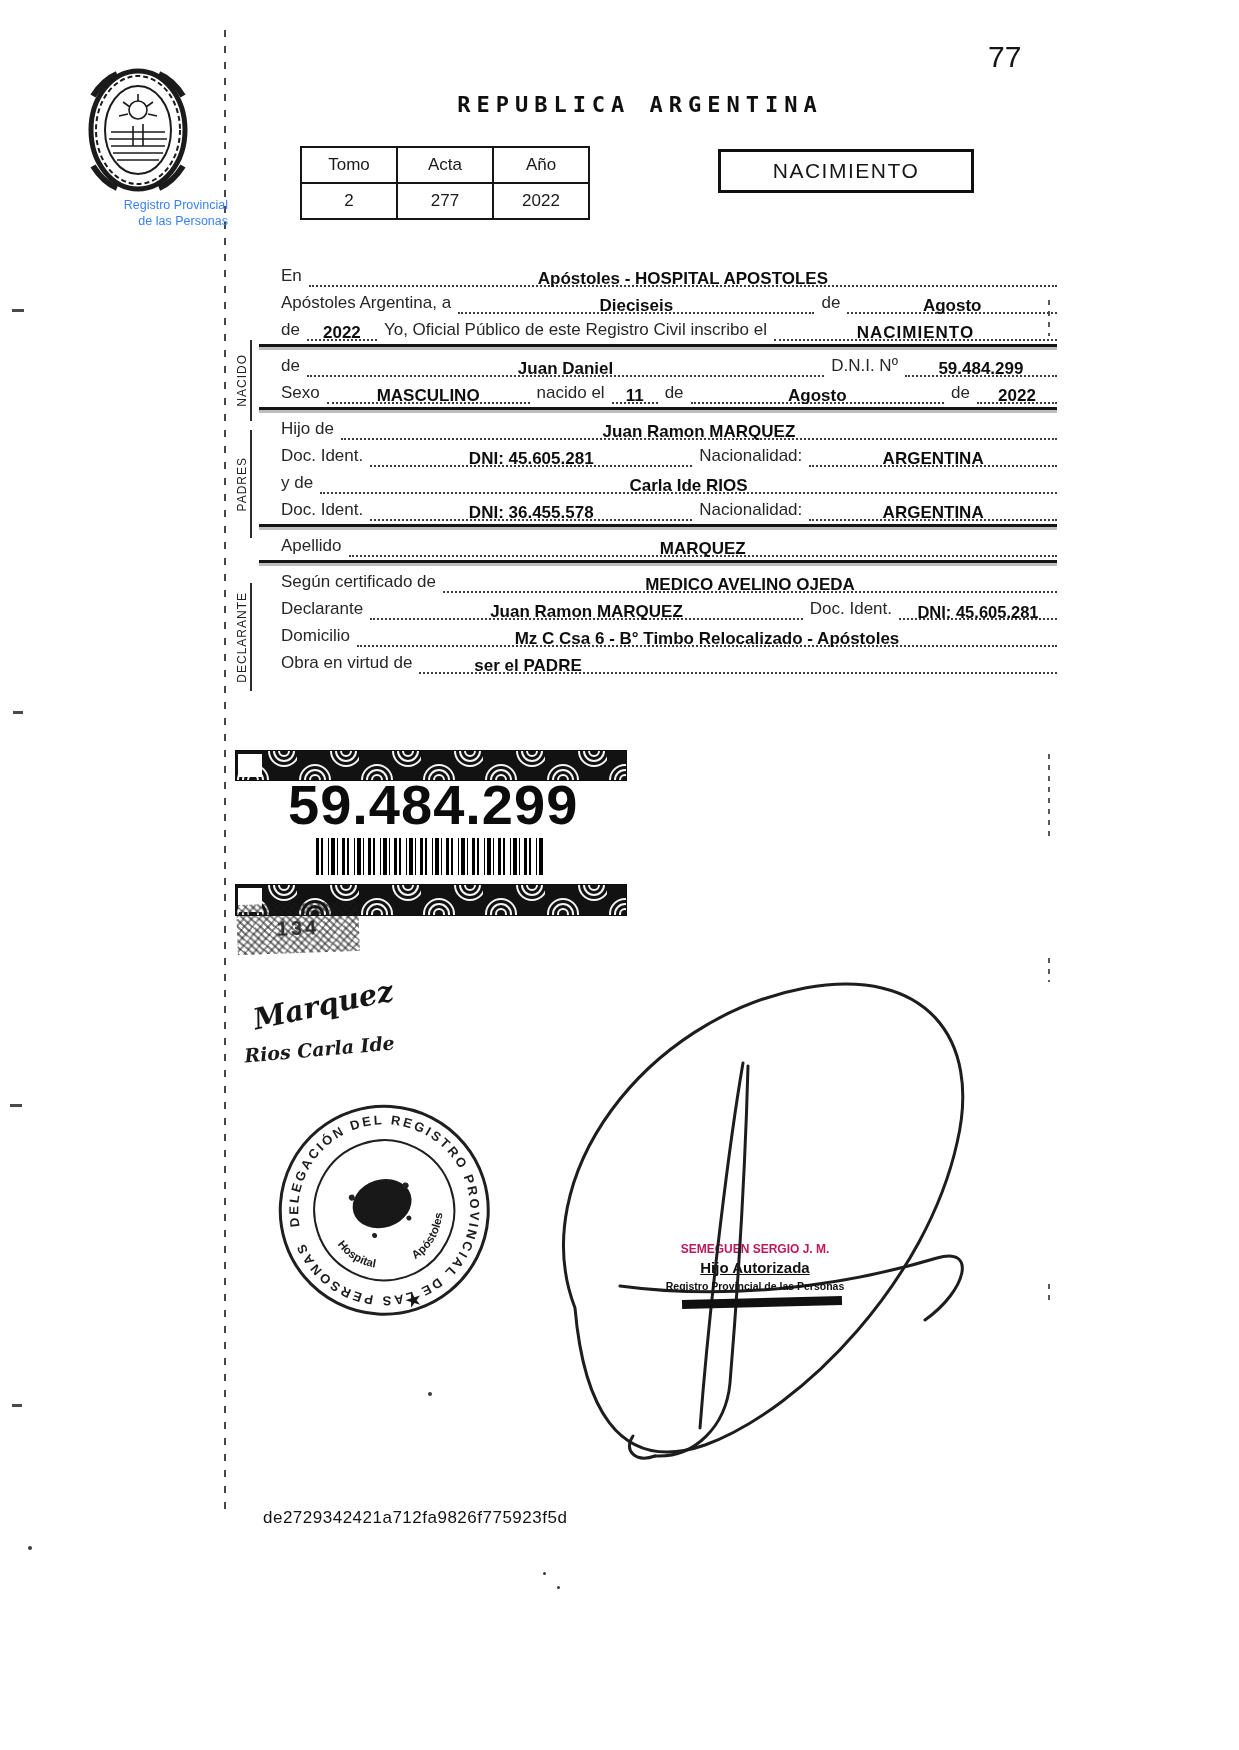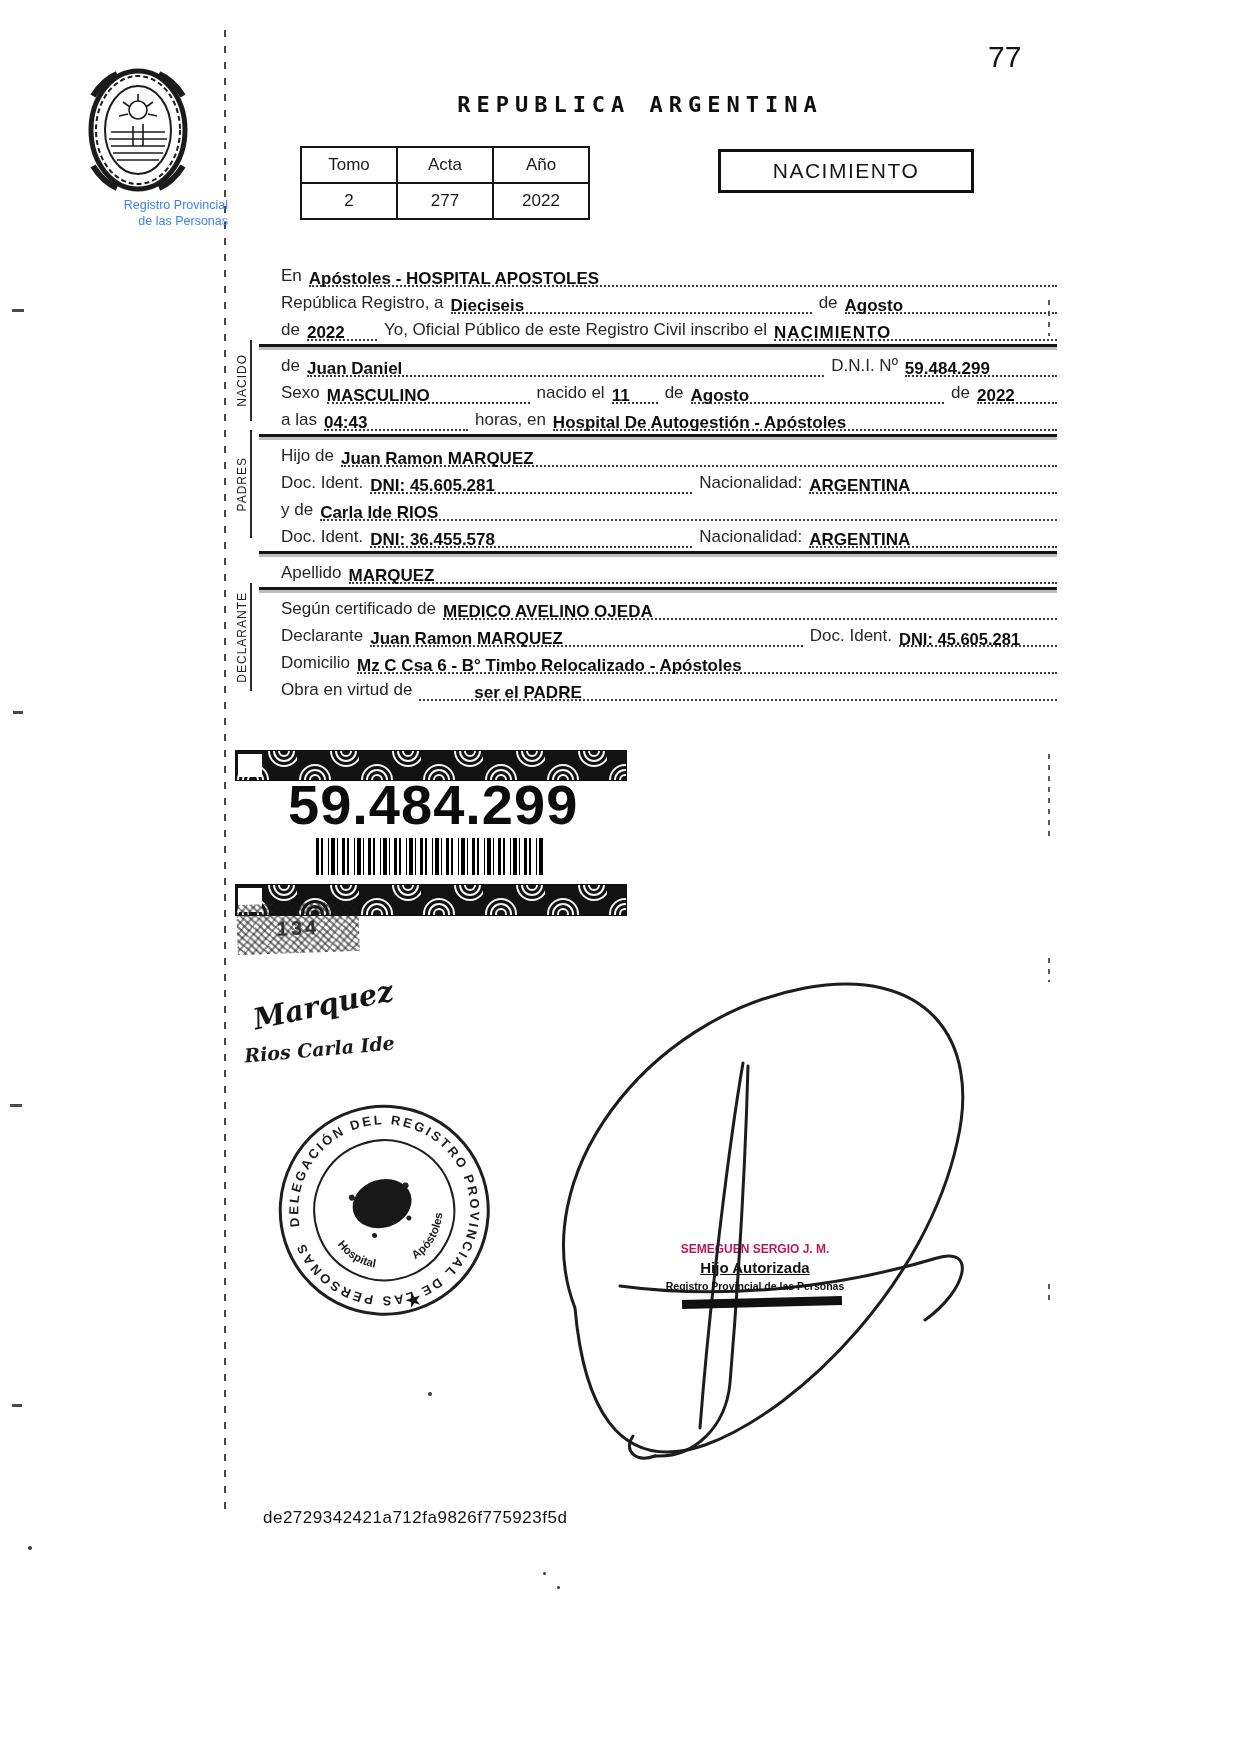--- a/index.html
+++ b/index.html
@@ -26,21 +26,21 @@
   .record-table{position:absolute; left:300px; top:146px; border-collapse:collapse;}
   .record-table td{border:2px solid #151515; width:92px; height:32px; text-align:center;
     font-size:17px; color:#1a1a1a;}
   .doc-type-box{position:absolute; left:718px; top:149px; width:250px; height:38px;
     border:3px solid #101010; display:flex; align-items:center; justify-content:center;
     font-size:21px; letter-spacing:1.5px; color:#161616;}
   
   .form{position:absolute; left:262px; top:260px; width:776px;margin-left:19px;}
   .frow{display:flex; align-items:flex-end; gap:7px; height:27px; font-size:17px; color:#272727;}
   .lbl{white-space:nowrap; flex:0 0 auto; padding-bottom:1px;}
-  .fill{display:flex; align-items:flex-end;
+  .fill{display:flex; justify-content:center; align-items:flex-end;
     border-bottom:2.5px dotted #3c3c3c; flex:1 1 auto; min-width:0; height:100%;}
   .fill.left{justify-content:flex-start; padding-left:55px;}
   .val{font-weight:700; color:#0e0e0e; white-space:nowrap; transform:translateY(4px);}
   .divider{height:3px; background:#151515; margin:3px 0 3px -22px;
     box-shadow:0 3px 0 rgba(20,20,20,.28);}
   .closing{margin-top:10px; width:700px; font-weight:700; font-size:17.5px;
     line-height:1.45; color:#161616;}
   
   .sec{position:absolute; left:228px; width:28px; display:flex; align-items:center; justify-content:center;}
   .sec .sec-line{position:absolute; right:4px; top:0; bottom:0; width:2px; background:#2c2c2c;}
@@ -163,21 +163,21 @@
   <div class="form">
 
     <div class="frow">
       <span class="lbl">En</span>
       <span class="fill">
           <span class="val">Apóstoles - HOSPITAL APOSTOLES</span>
         </span>
     </div>
 
     <div class="frow">
-      <span class="lbl">República Registro, a</span>
+      <span class="lbl">Apóstoles Argentina, a</span>
       <span class="fill" style="flex:1.7">
           <span class="val">Dieciseis</span>
         </span>
       <span class="lbl">de</span>
       <span class="fill" style="flex:1">
           <span class="val">Agosto</span>
         </span>
     </div>
 
     <div class="frow">
@@ -216,30 +216,20 @@
       <span class="lbl">de</span>
       <span class="fill" style="flex:3">
           <span class="val">Agosto</span>
         </span>
       <span class="lbl">de</span>
       <span class="fill" style="flex:0 0 80px">
           <span class="val">2022</span>
         </span>
     </div>
 
-    <div class="frow">
-      <span class="lbl">a las</span>
-      <span class="fill" style="flex:1">
-          <span class="val">04:43</span>
-        </span>
-      <span class="lbl">horas, en</span>
-      <span class="fill" style="flex:3.5">
-          <span class="val">Hospital De Autogestión - Apóstoles</span>
-        </span>
-    </div>
 
     <div class="divider"></div>
 
     <div class="frow">
       <span class="lbl">Hijo de</span>
       <span class="fill">
           <span class="val">Juan Ramon MARQUEZ</span>
         </span>
     </div>
 

